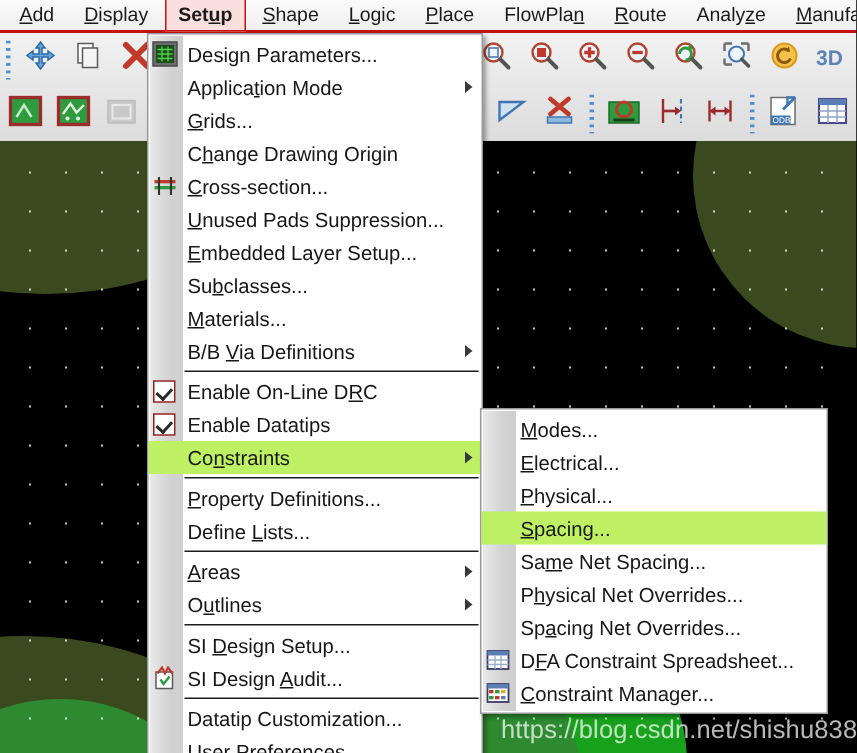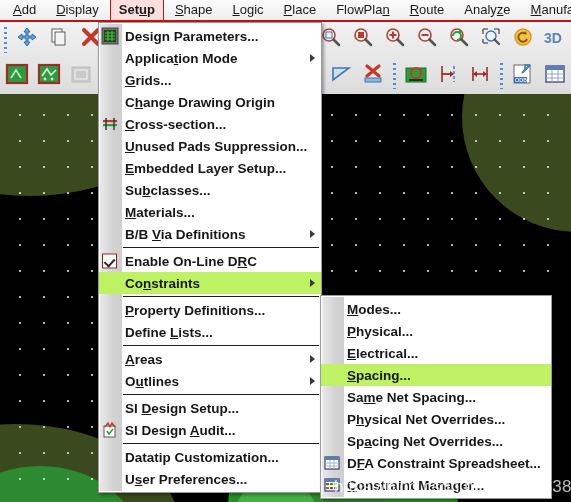--- a/index.html
+++ b/index.html
@@ -101,21 +101,20 @@
     width: 22px;
     background: linear-gradient(to right, #e9e9e9, #d2d2d2 60%, #cfcfcf);
   }
   .mi {
     position: relative;
     height: 22px;
     display: flex; align-items: center;
     padding-left: 26px; padding-right: 18px;
     font-size: 13.5px; color: #171717;
     white-space: nowrap;
-    font-weight: bold;
   }
   .mi.hl { background: #bef264; }
   .mi .arrow {
     position: absolute; right: 6px; top: 50%; transform: translateY(-50%);
     width: 0; height: 0;
     border-left: 5px solid #3a3a3a;
     border-top: 4px solid transparent;
     border-bottom: 4px solid transparent;
   }
   .mi .mico { position: absolute; left: 2px; top: 50%; transform: translateY(-50%); width: 18px; height: 18px; }
@@ -397,20 +396,24 @@
       <span class="arrow"></span>
     </div>
 
     <div class="msep"></div>
 
     <div class="mi">
       <span class="chk"></span>
       <span>Enable On-Line D<span class="acc">R</span>C</span>
     </div>
 
+    <div class="mi">
+      <span class="chk"></span>
+      <span>Enable Datatips</span>
+    </div>
 
     <div class="mi hl">
       <span>Co<span class="acc">n</span>straints</span>
       <span class="arrow"></span>
     </div>
 
     <div class="msep"></div>
 
     <div class="mi">
       <span><span class="acc">P</span>roperty Definitions...</span>
@@ -453,31 +456,31 @@
 
     <div class="mi">
       <span>Datatip Customization...</span>
     </div>
 
     <div class="mi">
       <span>U<span class="acc">s</span>er Preferences...</span>
     </div>
   </div>
 
-  <div class="menu" id="constraints-menu" style="left:320px; top:295px; width:232px;">
+  <div class="menu" id="constraints-menu" style="left:320px; top:272px; width:232px;">
     <div class="gutter"></div>
 
     <div class="mi">
       <span><span class="acc">M</span>odes...</span>
     </div>
     <div class="mi">
+      <span><span class="acc">E</span>lectrical...</span>
+    </div>
+    <div class="mi">
       <span><span class="acc">P</span>hysical...</span>
-    </div>
-    <div class="mi">
-      <span><span class="acc">E</span>lectrical...</span>
     </div>
     <div class="mi hl">
       <span><span class="acc">S</span>pacing...</span>
     </div>
     <div class="mi">
       <span>Sa<span class="acc">m</span>e Net Spacing...</span>
     </div>
     <div class="mi">
       <span>P<span class="acc">h</span>ysical Net Overrides...</span>
     </div>

